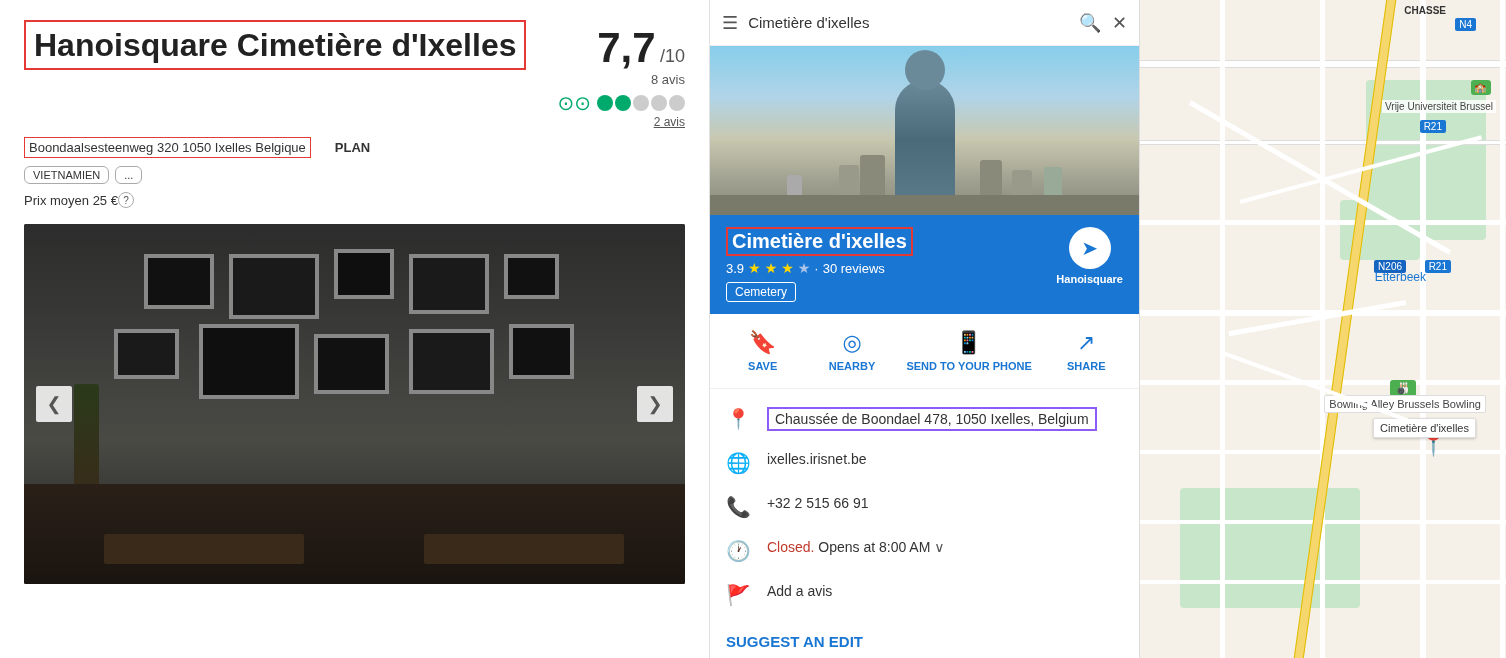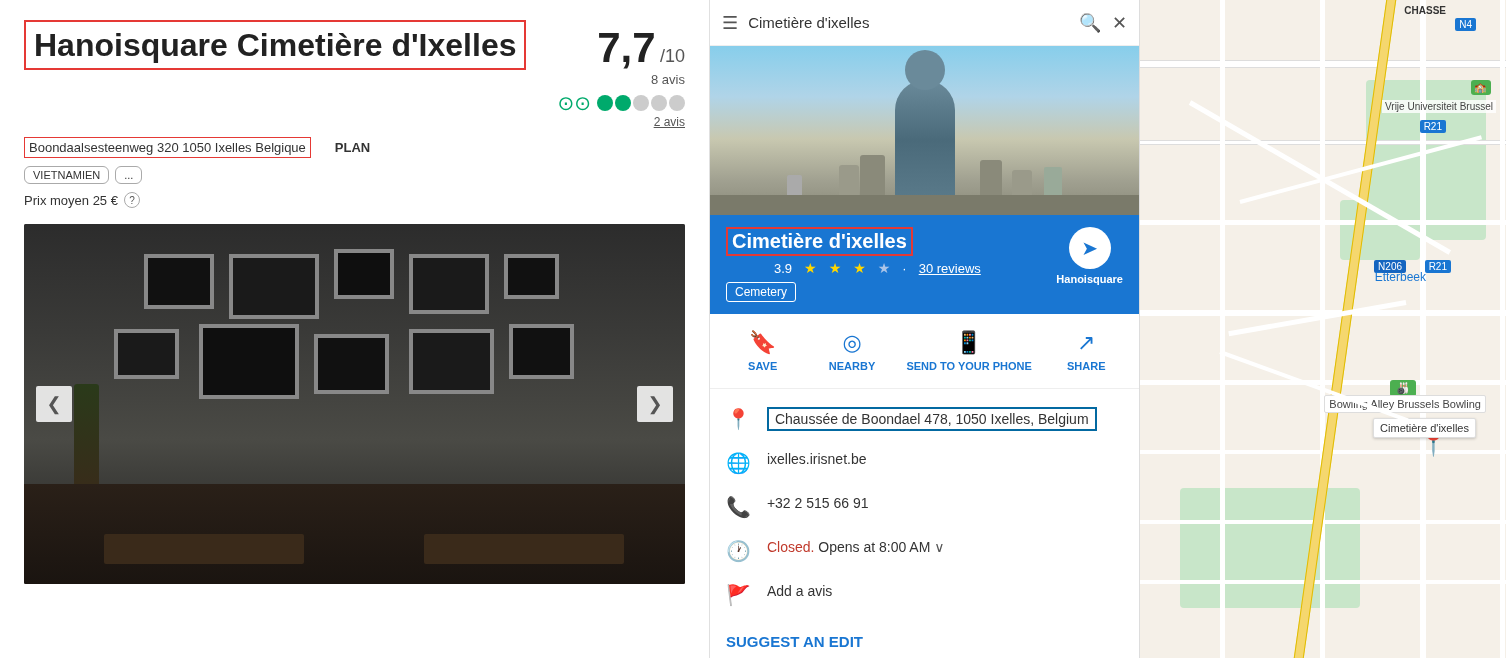--- a/index.html
+++ b/index.html
@@ -80,21 +80,20 @@
       background: #fff;
       cursor: pointer;
       border-radius: 6px;
     }
     .prix-row {
       margin-top: 8px;
       font-size: 13px;
       color: #333;
       display: flex;
       align-items: center;
-      gap: 6px;
     }
     .help-icon {
       display: inline-flex;
       align-items: center;
       justify-content: center;
       width: 16px;
       height: 16px;
       border: 1px solid #aaa;
       border-radius: 50%;
       font-size: 10px;
@@ -196,28 +195,27 @@
       font-size: 20px;
       font-weight: bold;
       color: #fff;
       border: 2px solid #e53935;
       display: inline-block;
       padding: 1px 4px;
     }
     .stars-row {
       display: flex;
       align-items: center;
-      gap: 12px;
+      gap: 4px;
       margin-top: 4px;
-      margin-left: 48px;
     }
     .rating-num { font-size: 13px; color: #fff; }
     .stars { color: #FFD700; font-size: 14px; }
     .star-empty { color: #aac4e8; }
-    .reviews-count { font-size: 13px; color: #fff; text-decoration: underline; }
+    .reviews-count { font-size: 13px; color: #fff; }
     .category-tag {
       display: inline-block;
       margin-top: 6px;
       border: 1px solid #fff;
       color: #fff;
       font-size: 12px;
       padding: 2px 8px;
       border-radius: 3px;
       cursor: pointer;
     }
@@ -266,21 +264,21 @@
     .detail-section { padding: 8px 0; }
     .detail-row {
       display: flex;
       align-items: flex-start;
       gap: 16px;
       padding: 10px 16px;
     }
     .detail-icon { font-size: 20px; color: #5f6368; min-width: 24px; }
     .detail-text { font-size: 14px; color: #333; }
     .detail-text.address-outlined {
-      border: 2px solid #0369a1;
+      border: 2px solid #8b5cf6;
       padding: 2px 6px;
     }
     .detail-text.website { color: #333; }
     .detail-text.phone { color: #333; }
     .suggest-edit {
       color: #1976D2;
       font-size: 15px;
       font-weight: bold;
       padding: 8px 16px;
       cursor: pointer;

